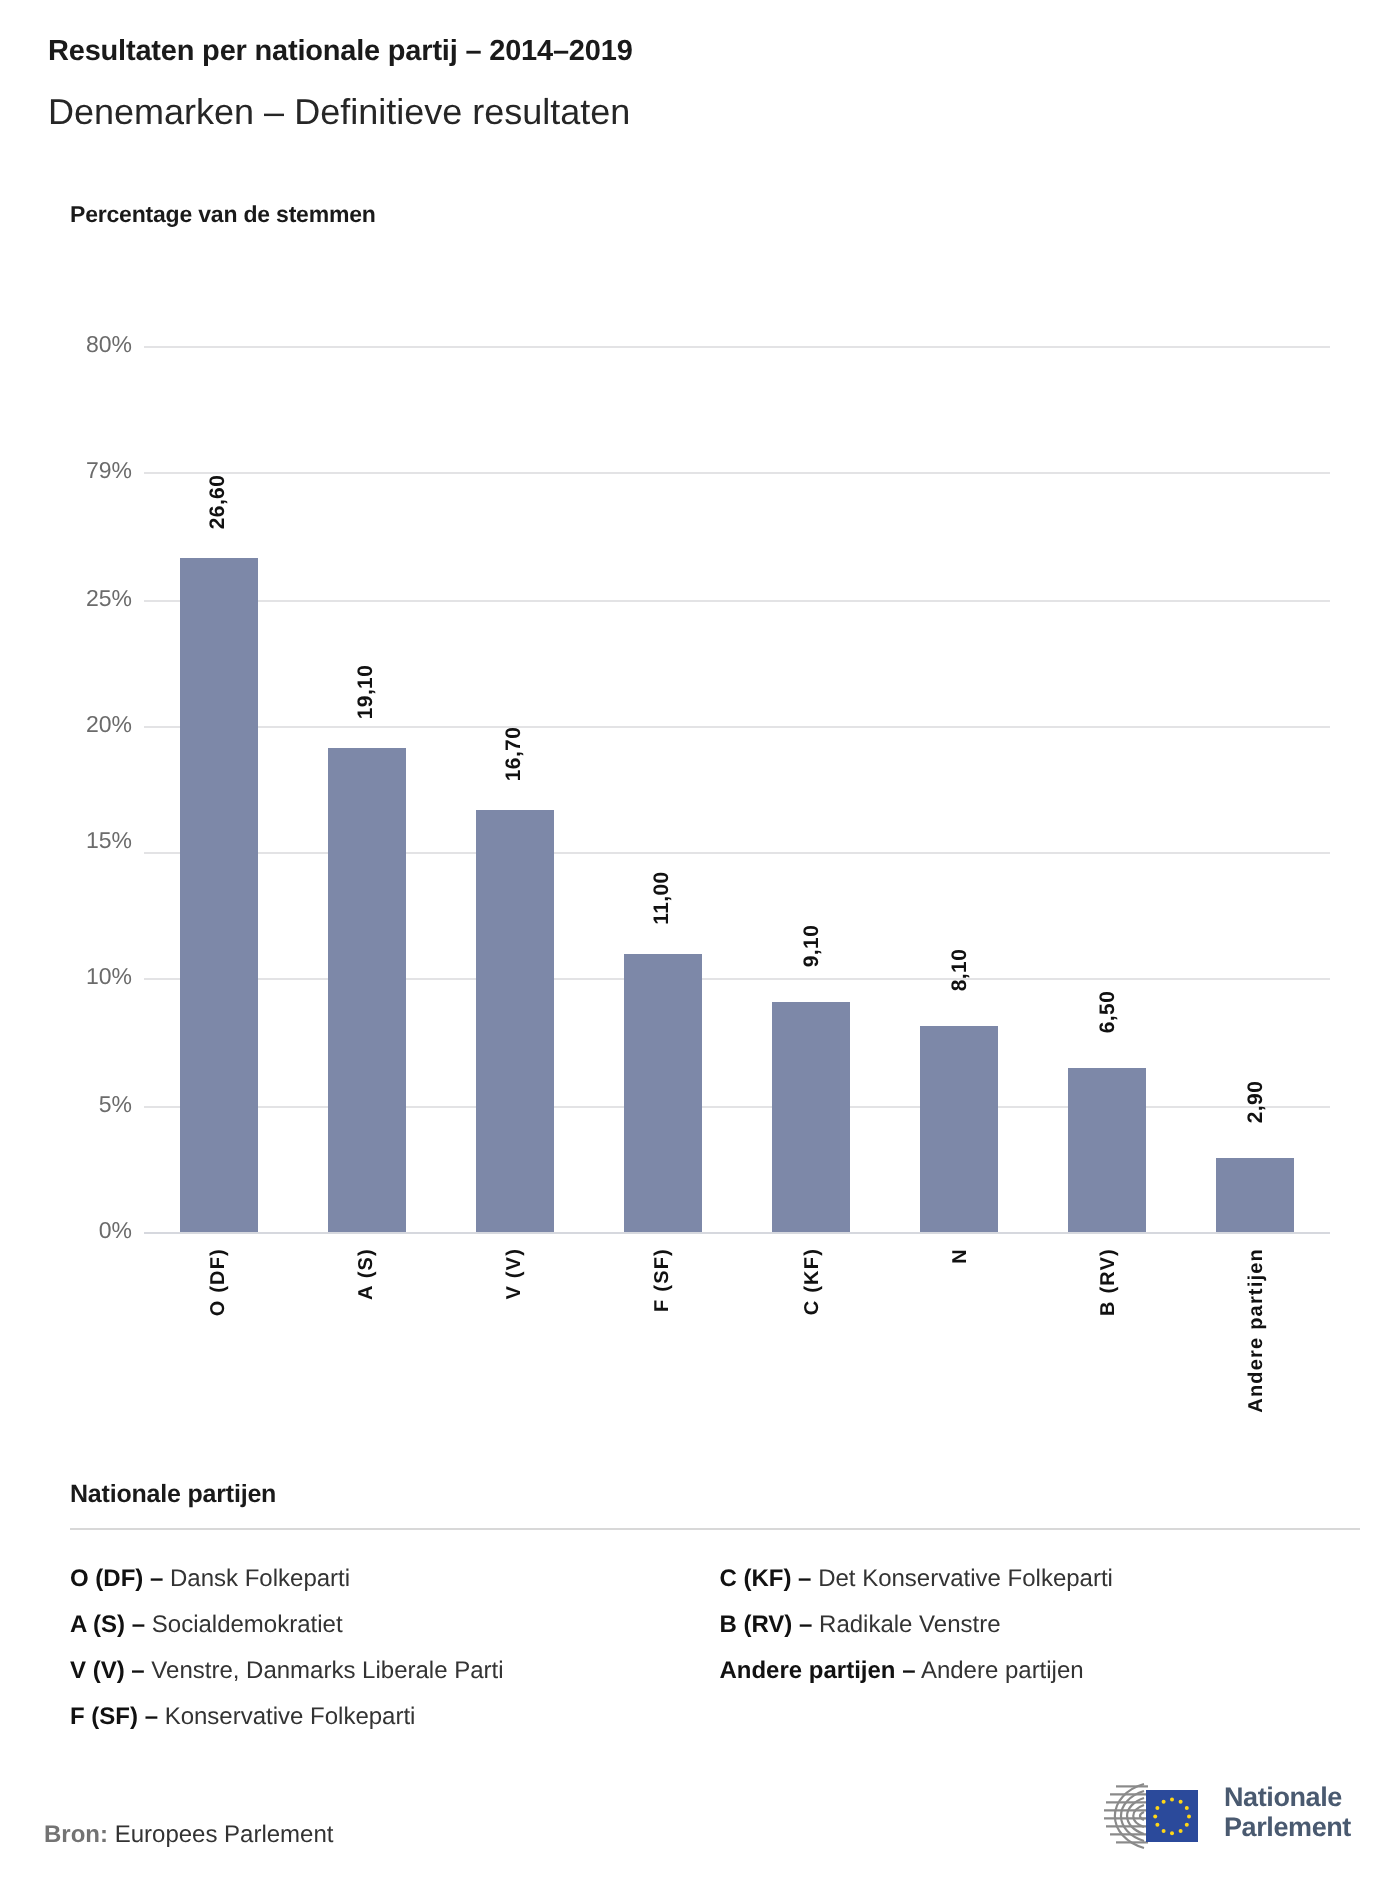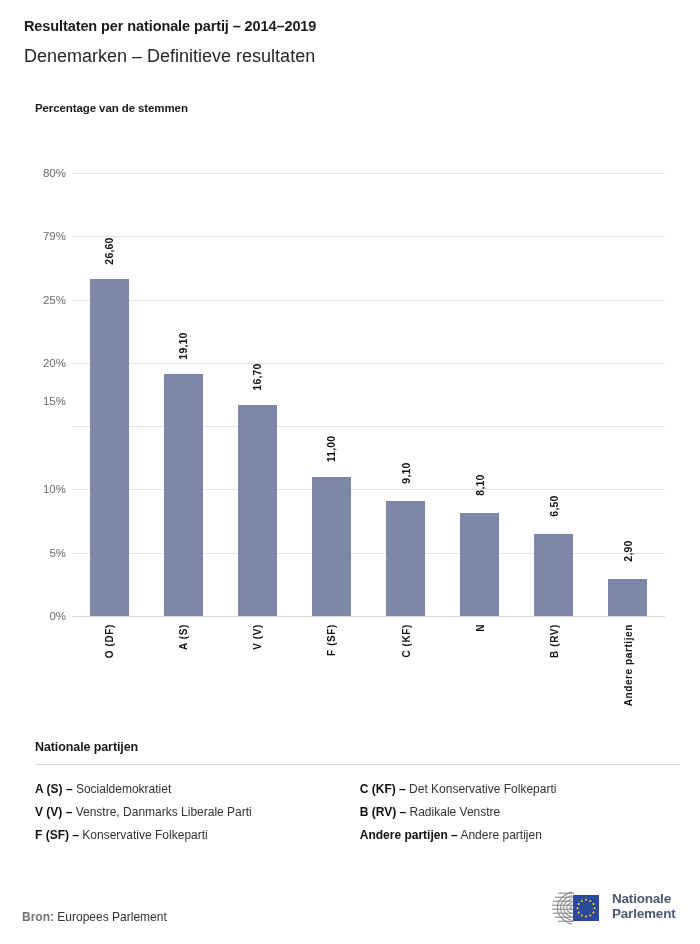--- a/index.html
+++ b/index.html
@@ -197,21 +197,21 @@
       <div class="gridline" style="top: 426.143px;"></div>
       <div class="gridline" style="top: 362.857px;"></div>
       <div class="gridline" style="top: 299.571px;"></div>
       <div class="gridline" style="top: 236.286px;"></div>
       <div class="gridline" style="top: 173px;"></div>
     </div>
   <div id="yticks">
       <div class="ytick" style="top: 610px;">0%</div>
       <div class="ytick" style="top: 546.714px;">5%</div>
       <div class="ytick" style="top: 483.429px;">10%</div>
-      <div class="ytick" style="top: 395px; text-align: right;">15%</div>
+      <div class="ytick" style="top: 415px; text-align: right;">15%</div>
       <div class="ytick" style="top: 356.857px;">20%</div>
       <div class="ytick" style="top: 293.571px;">25%</div>
       <div class="ytick" style="top: 230.286px;">79%</div>
       <div class="ytick" style="top: 167px;">80%</div>
     </div>
   <div id="bars">
       <div class="bar-slot" style="left: 17.5625px; width: 39px;">
         <div class="bar" style="height: 336.68px; background: rgb(125, 136, 168);"></div>
         <div class="bar-value" style="bottom: 358.68px;">26,60</div>
       </div>
@@ -254,20 +254,21 @@
       <div class="xlabel" style="left: 548.812px;">B (RV)</div>
       <div class="xlabel" style="left: 622.938px;">Andere partijen</div>
     </div>
 </div>
 
 <div id="legend">
   <div id="legend-title">Nationale partijen</div>
   <div id="legend-divider"></div>
   <div id="legend-cols">
     <div class="legend-col" id="legend-left">
+        <div class="legend-entry"><span class="legend-code">O (DF) –</span><span> Dansk Folkeparti</span></div>
         <div class="legend-entry"><span class="legend-code">A (S) –</span><span> Socialdemokratiet</span></div>
         <div class="legend-entry"><span class="legend-code">V (V) –</span><span> Venstre, Danmarks Liberale Parti</span></div>
         <div class="legend-entry"><span class="legend-code">F (SF) –</span><span> Konservative Folkeparti</span></div>
       </div>
     <div class="legend-col" id="legend-right">
         <div class="legend-entry"><span class="legend-code">C (KF) –</span><span> Det Konservative Folkeparti</span></div>
         <div class="legend-entry"><span class="legend-code">B (RV) –</span><span> Radikale Venstre</span></div>
         <div class="legend-entry"><span class="legend-code">Andere partijen –</span><span> Andere partijen</span></div>
       </div>
   </div>

